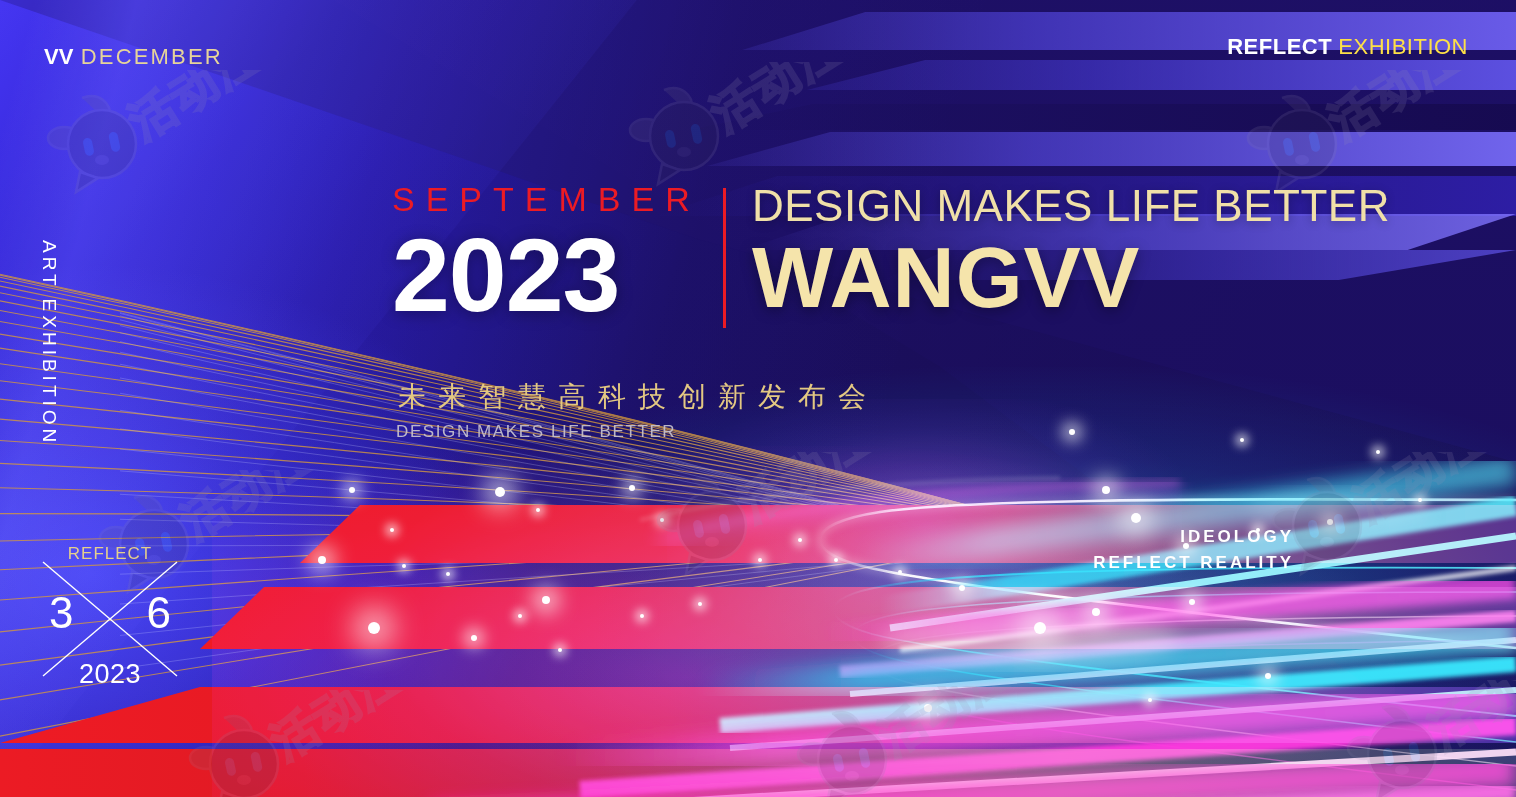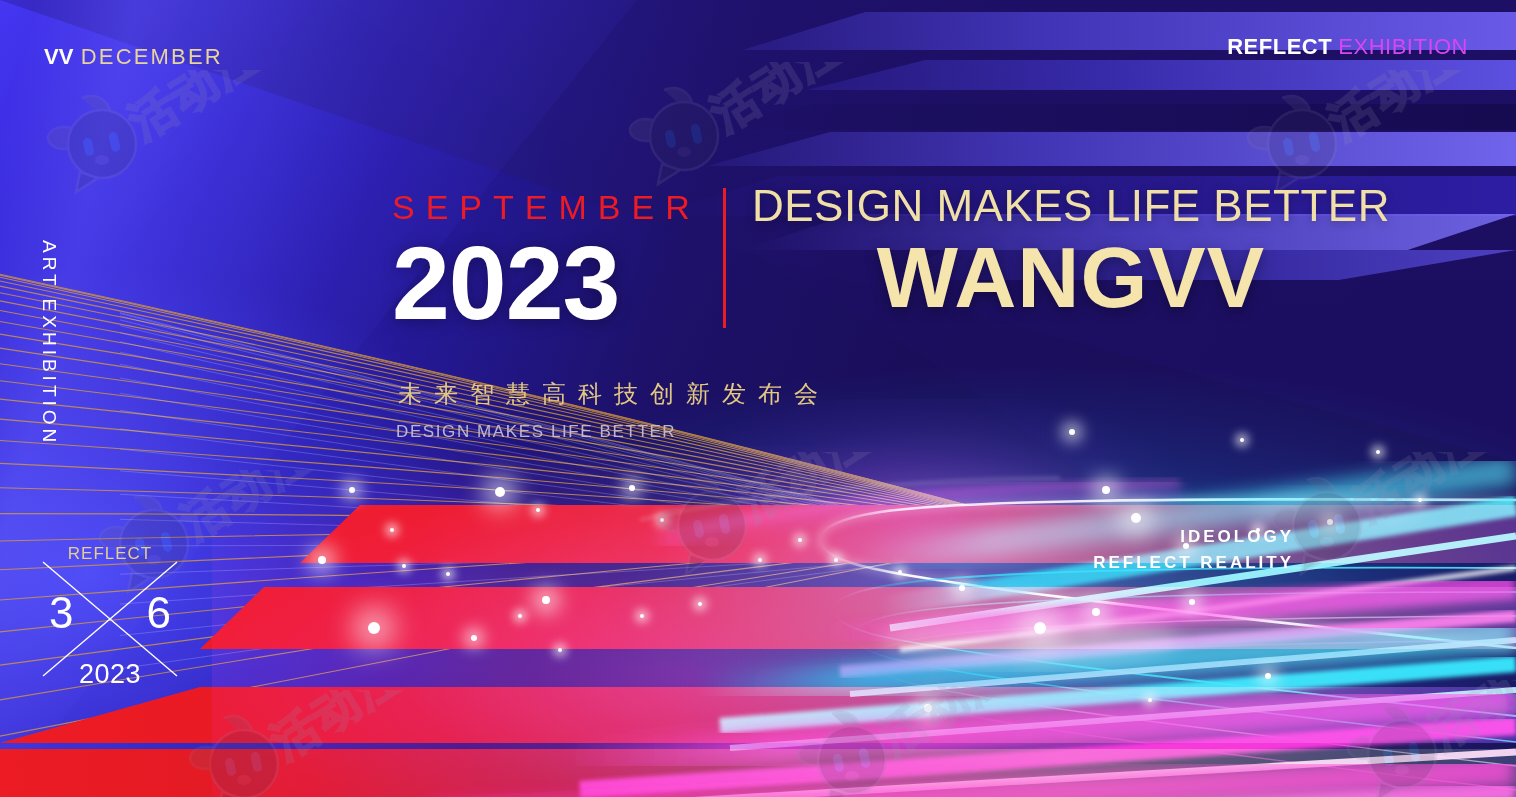--- a/index.html
+++ b/index.html
@@ -140,31 +140,31 @@
     font-size:22px; letter-spacing:1.2px; white-space:nowrap;
   }
   .brand .vv { color:#ffffff; font-weight:bold; letter-spacing:0; }
   .brand .designer { color:#e6d49a; font-weight:400; letter-spacing:2.2px; }
 
   .annual {
     position:absolute; right:48px; top:34px;
     font-size:22px; white-space:nowrap;
   }
   .annual .a { color:#ffffff; font-weight:bold; letter-spacing:.5px; }
-  .annual .e { color:#d946ef; font-weight:400; letter-spacing:.5px; }
+  .annual .e { color:#fde047; font-weight:400; letter-spacing:.5px; }
 
   .vertical-art {
     position:absolute; left:38px; top:240px;
     color:#ffffff; font-size:19px; letter-spacing:4px; font-weight:300;
     writing-mode:vertical-rl;
     text-orientation:mixed;
     white-space:nowrap;
   }
 
-  .titleblock { position:absolute; left:392px; top:190px; }
+  .titleblock { position:absolute; left:392px; top:182px; }
   .month {
     color:#ec1b24; font-size:34px; font-weight:500;
     letter-spacing:11px; line-height:1; white-space:nowrap;
   }
   .year {
     color:#ffffff; font-size:104px; font-weight:bold;
     letter-spacing:-1px; line-height:1.02; margin-top:6px;
     text-shadow:0 2px 16px rgba(0,0,0,.35);
   }
   .divider {
@@ -174,26 +174,25 @@
   .rtitle { position:absolute; left:752px; top:184px; }
   .slogan {
     color:#f0e0a8; font-size:44px; font-weight:400;
     letter-spacing:.5px; line-height:1; white-space:nowrap;
     text-shadow:0 2px 10px rgba(0,0,0,.3);
   }
   .wangvv {
     color:#f5e4ab; font-size:86px; font-weight:bold;
     letter-spacing:1px; line-height:1.05; margin-top:4px; white-space:nowrap;
     text-shadow:0 3px 14px rgba(0,0,0,.35);
-    text-align:center;
   }
 
   .cn-sub {
     position:absolute; left:398px; top:378px;
-    color:#e3c882; font-size:24px; letter-spacing:12px;
+    color:#e3c882; font-size:28px; letter-spacing:12px;
     font-family:"DejaVu Sans", sans-serif; white-space:nowrap;
   }
   .en-sub {
     position:absolute; left:396px; top:422px;
     color:#c8c3cf; font-size:17px; letter-spacing:1.6px;
     font-weight:300; white-space:nowrap; opacity:.92;
   }
 
   
   .datemark { position:absolute; left:35px; top:548px; width:150px; height:140px; }

